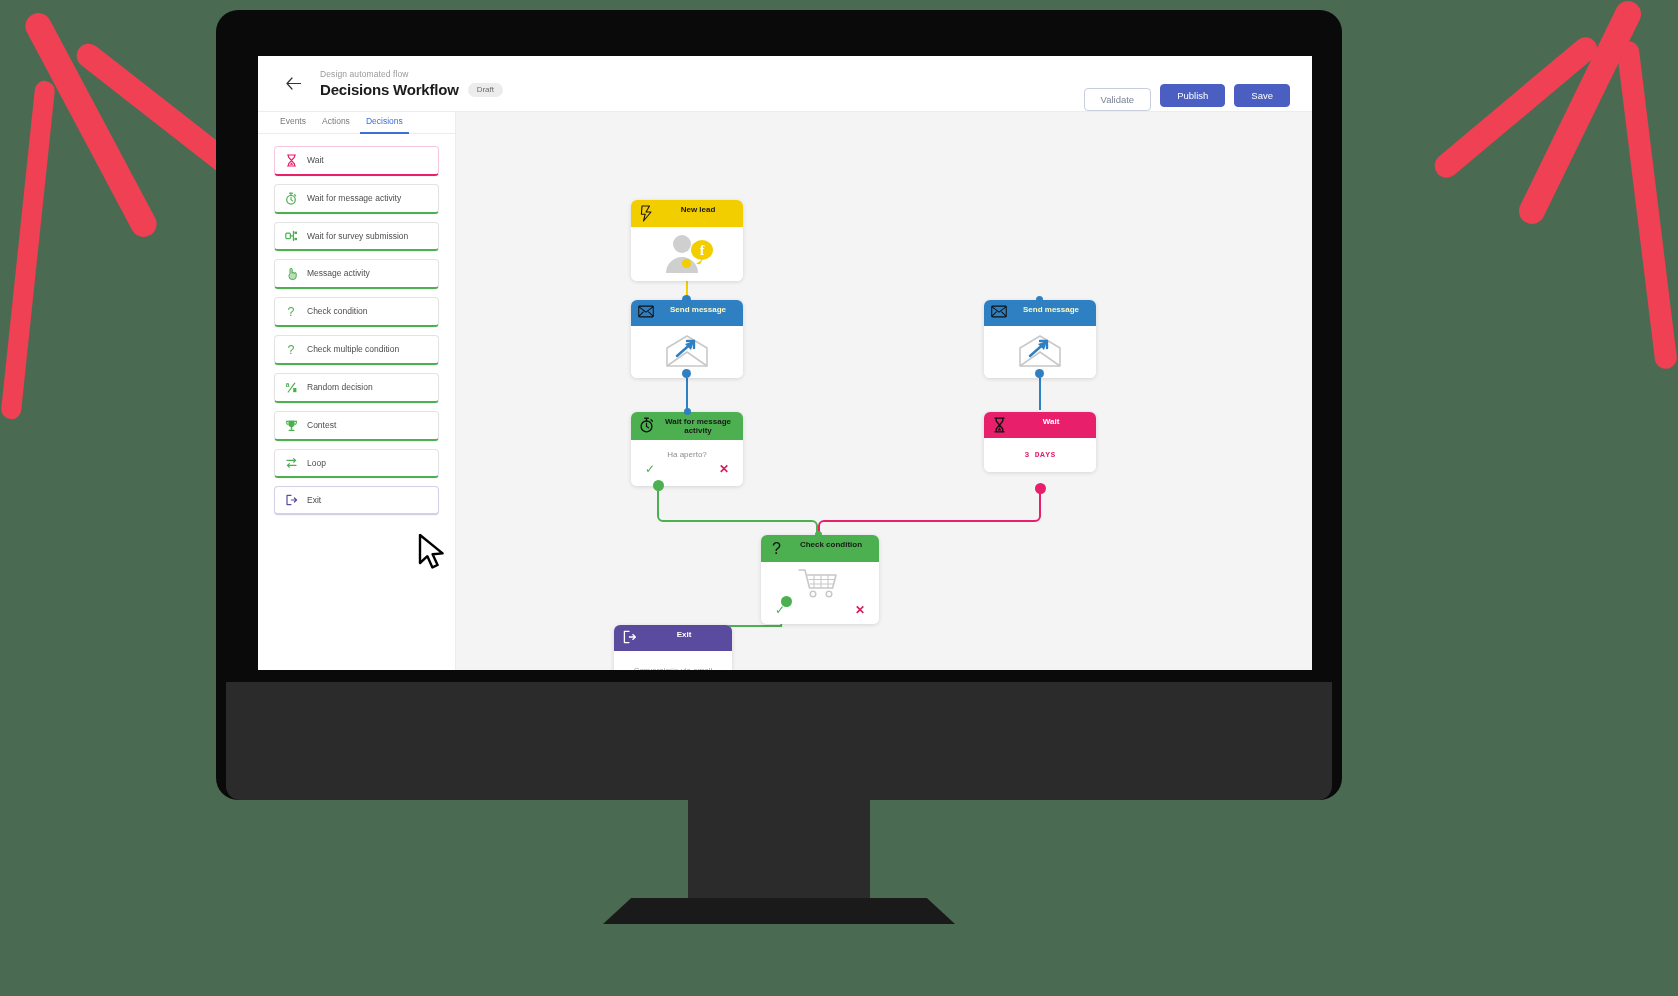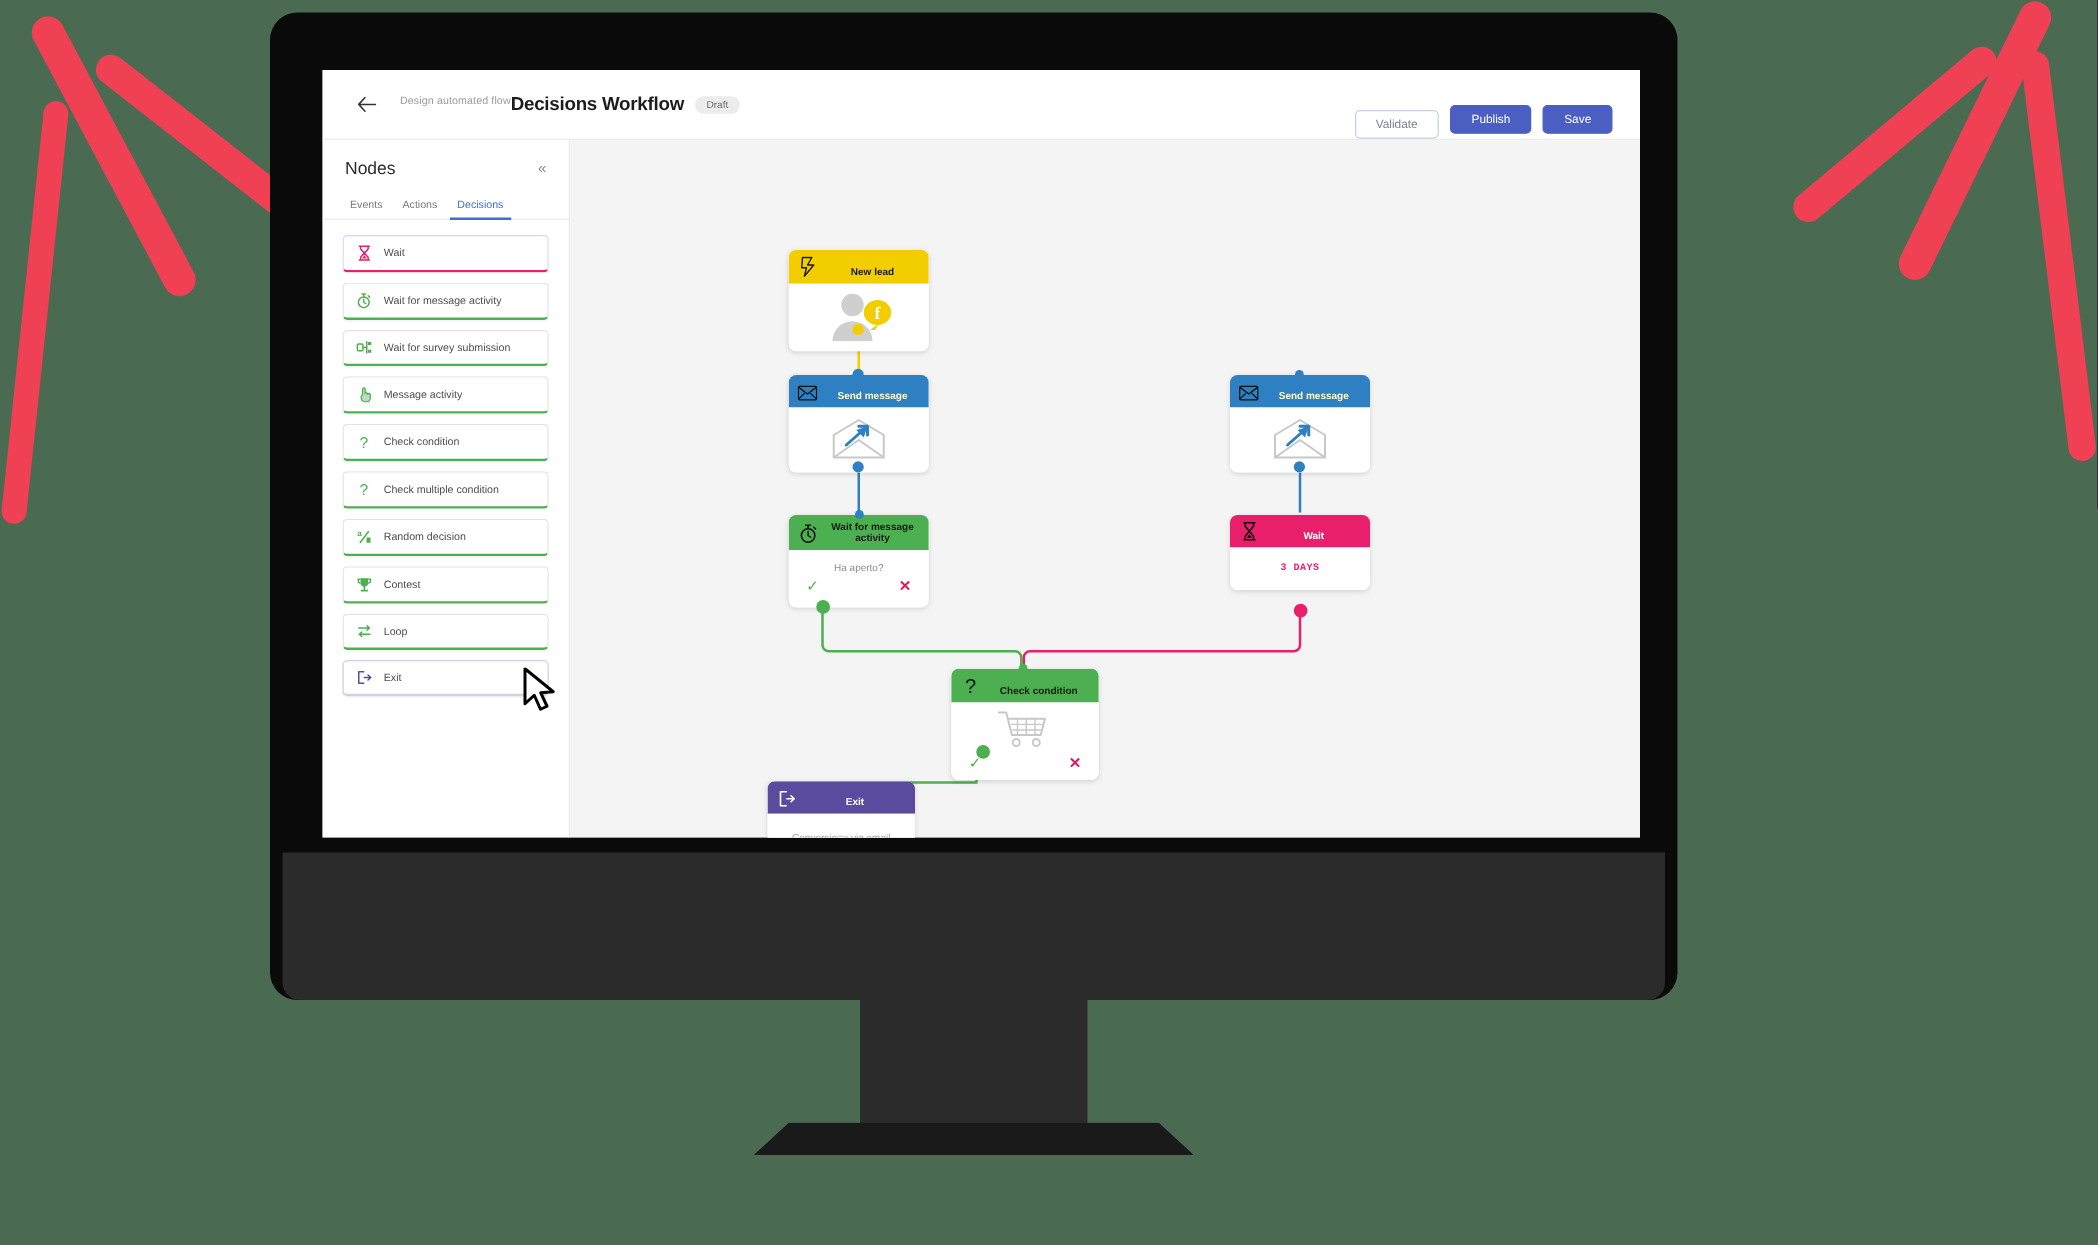--- a/index.html
+++ b/index.html
@@ -49,21 +49,21 @@
 
   
   #app-header {
     height: 56px; background: #fff; display: flex; align-items: center;
     padding: 0 22px; border-bottom: 1px solid #ececec; position: relative;
   }
   #back-button {
     width: 26px; height: 26px; display: flex; align-items: center; justify-content: center;
     color: #333; font-size: 17px; cursor: pointer; flex: none; margin-right: 14px;
   }
-  #header-titles { display: flex; flex-direction: row; justify-content: center; }
+  #header-titles { display: flex; flex-direction: column; justify-content: center; }
   #header-eyebrow { font-size: 8.5px; color: #9a9a9a; letter-spacing: .1px; margin-bottom: 2px; }
   #header-title-row { display: flex; align-items: center; gap: 9px; }
   #page-title { font-size: 15px; font-weight: bold; color: #1c1c1c; letter-spacing: -.2px; }
   #status-badge {
     font-size: 8px; color: #6b6b6b; background: #ececec;
     padding: 3px 9px; border-radius: 9px; line-height: 1;
   }
   #header-actions { margin-left: auto; display: flex; align-items: center; gap: 9px; }
   .hbtn {
     font-size: 9.5px; padding: 6px 16px; border-radius: 4px; cursor: pointer;
@@ -117,21 +117,21 @@
   #canvas { flex: 1; background: #f4f4f4; position: relative; overflow: hidden; }
   #edges { position: absolute; inset: 0; width: 100%; height: 100%; }
 
   
   .fnode {
     position: absolute; width: 112px; background: #fff;
     border-radius: 6px; box-shadow: 0 1px 4px rgba(0,0,0,.13);
     overflow: hidden; z-index: 5;
   }
   .fnode-head {
-    display: flex; align-items: flex-end; gap: 6px;
+    display: flex; align-items: flex-start; gap: 6px;
     padding: 5px 7px; min-height: 26px;
   }
   .fnode-head .hicon { width: 16px; flex: none; display: flex; align-items: center; justify-content: center; }
   .fnode-head .htitle { font-size: 8px; font-weight: bold; line-height: 1.15; flex: 1; text-align: center; }
   .fnode-body {
     background: #fff; min-height: 46px; padding: 6px 8px 8px 8px;
     display: flex; flex-direction: column; align-items: center; justify-content: center;
   }
   .fnode-caption { font-size: 8px; color: #8d8d8d; text-align: center; margin-bottom: 4px; }
   .branch-row { display: flex; width: 100%; justify-content: space-between; padding: 0 6px; }
@@ -186,24 +186,20 @@
       <div id="header-actions">
         <div class="hbtn hbtn-outline">Validate</div>
         <div class="hbtn hbtn-primary">Publish</div>
         <div class="hbtn hbtn-primary">Save</div>
       </div>
     </div>
 
     <div id="app-body">
 
       <div id="sidebar">
-        <div id="sidebar-head">
-          <div id="sidebar-title">Nodes</div>
-          <div id="collapse-button">«</div>
-        </div>
 
         <div id="sidebar-tabs">
           <div class="tab">Events</div>
           <div class="tab">Actions</div>
           <div class="tab active">Decisions</div>
         </div>
 
         <div id="node-list">
 
           <div class="node-chip accent-pink">

